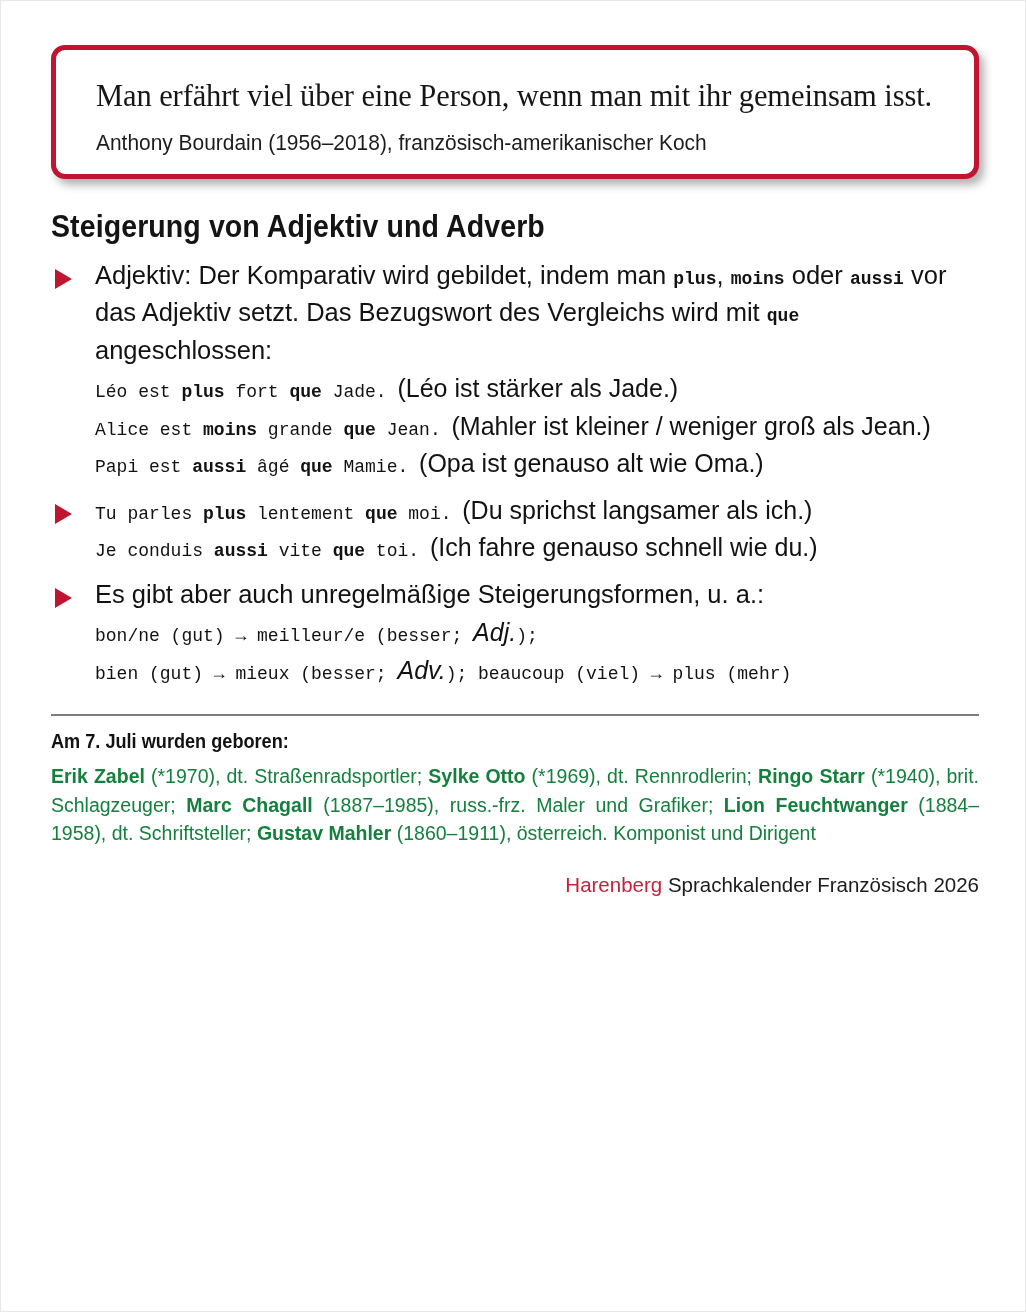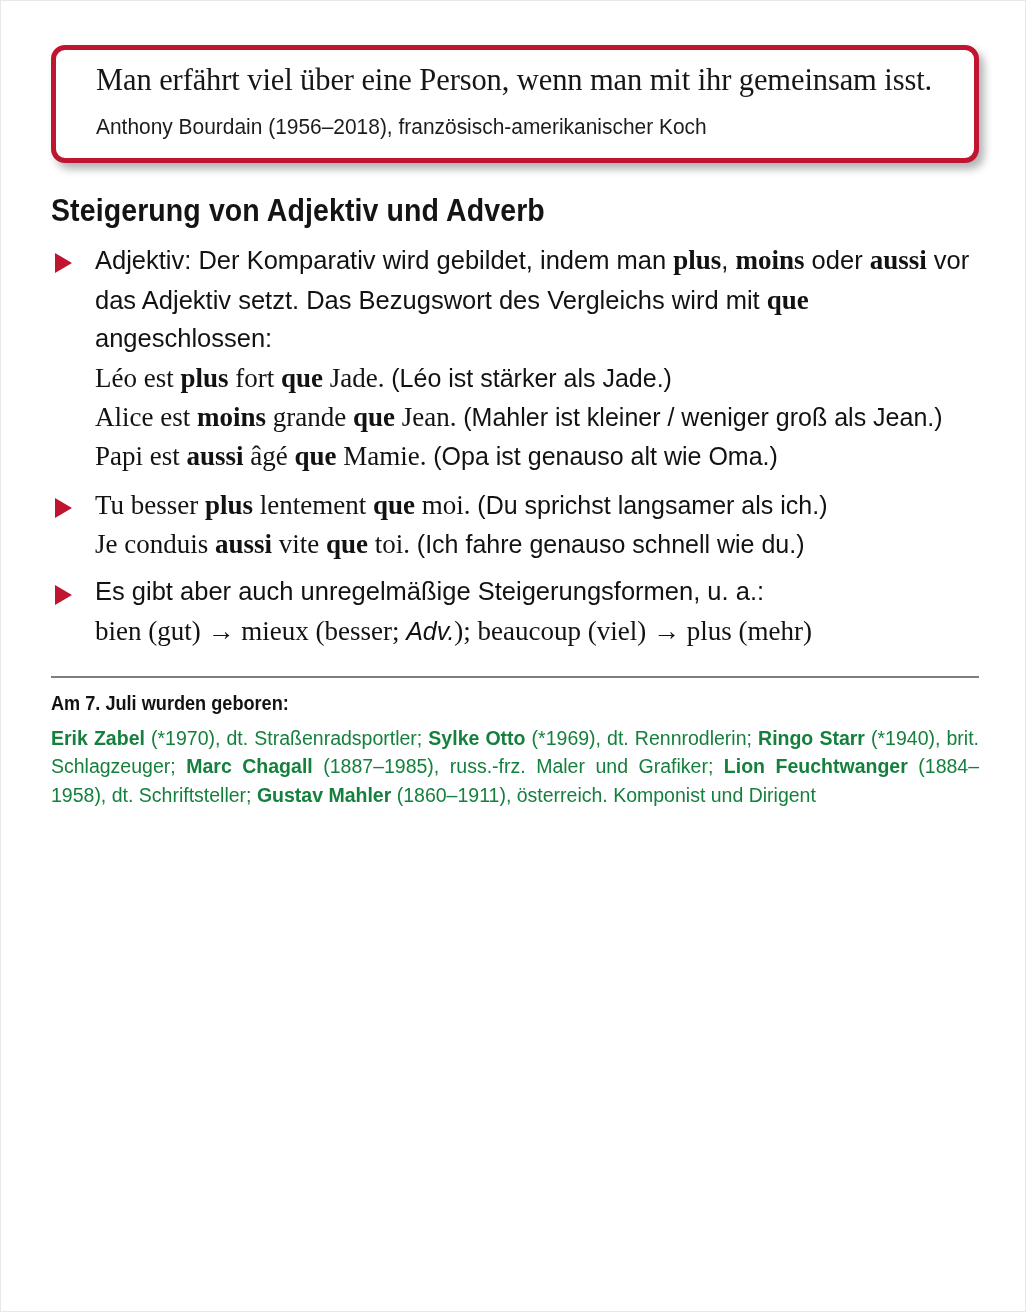--- a/index.html
+++ b/index.html
@@ -25,21 +25,21 @@
     top: 44px;
     width: 928px;
   }
 
   
   .quote-box {
     position: relative;
     border: 5px solid #bf1530;
     border-radius: 14px;
     background: #ffffff;
-    padding: 10px 30px 18px 40px;
+    padding: 26px 30px 18px 40px;
     box-sizing: border-box;
     box-shadow: 5px 6px 9px rgba(0,0,0,0.30);
     width: 928px;
   }
   .quote-text {
     font-family: "Liberation Serif", serif;
     font-size: 30.5px;
     line-height: 1.34;
     letter-spacing: -0.1px;
     color: #161616;
@@ -88,22 +88,22 @@
   .line {
     font-size: 25.5px;
     line-height: 1.47;
     color: #121212;
   }
   .de-wrap {
     font-family: "Liberation Sans", sans-serif;
   }
   
   .fr {
-    font-family: Liberation Serif, serif;
-    font-size: 27px;
+    font-family: Liberation Mono, monospace;
+    font-size: 18px;
   }
   .gloss {
     font-family: "Liberation Sans", sans-serif;
     font-size: 25px;
   }
   .ex-line {
     line-height: 1.42;
     margin-top: 1px;
   }
 
@@ -162,30 +162,34 @@
     <div class="bullets" id="bullets">
         <div class="bullet-item">
           <span class="bullet-marker"></span>
           <div class="line"><span class="de-wrap">Adjektiv: Der Komparativ wird gebildet, indem man </span><span class="fr" style="font-weight: bold;">plus</span><span class="de-wrap">, </span><span class="fr" style="font-weight: bold;">moins</span><span class="de-wrap"> oder </span><span class="fr" style="font-weight: bold;">aussi</span><span class="de-wrap"> vor das Adjektiv setzt. Das Bezugswort des Vergleichs wird mit </span><span class="fr" style="font-weight: bold;">que</span><span class="de-wrap"> angeschlossen:</span></div>
           <div class="line ex-line"><span class="fr">Léo est </span><span class="fr" style="font-weight: bold;">plus</span><span class="fr"> fort </span><span class="fr" style="font-weight: bold;">que</span><span class="fr"> Jade. </span><span class="gloss">(Léo ist stärker als Jade.)</span></div>
           <div class="line ex-line"><span class="fr">Alice est </span><span class="fr" style="font-weight: bold;">moins</span><span class="fr"> grande </span><span class="fr" style="font-weight: bold;">que</span><span class="fr"> Jean. </span><span class="gloss">(Mahler ist kleiner / weniger groß als Jean.)</span></div>
           <div class="line ex-line"><span class="fr">Papi est </span><span class="fr" style="font-weight: bold;">aussi</span><span class="fr"> âgé </span><span class="fr" style="font-weight: bold;">que</span><span class="fr"> Mamie. </span><span class="gloss">(Opa ist genauso alt wie Oma.)</span></div>
         </div>
         <div class="bullet-item">
           <span class="bullet-marker"></span>
-          <div class="line ex-line"><span class="fr">Tu besser </span><span class="fr" style="font-weight: bold;">plus</span><span class="fr"> lentement </span><span class="fr" style="font-weight: bold;">que</span><span class="fr"> moi. </span><span class="gloss">(Du sprichst langsamer als ich.)</span></div>
+          <div class="line ex-line"><span class="fr">Tu parles </span><span class="fr" style="font-weight: bold;">plus</span><span class="fr"> lentement </span><span class="fr" style="font-weight: bold;">que</span><span class="fr"> moi. </span><span class="gloss">(Du sprichst langsamer als ich.)</span></div>
           <div class="line ex-line"><span class="fr">Je conduis </span><span class="fr" style="font-weight: bold;">aussi</span><span class="fr"> vite </span><span class="fr" style="font-weight: bold;">que</span><span class="fr"> toi. </span><span class="gloss">(Ich fahre genauso schnell wie du.)</span></div>
         </div>
         <div class="bullet-item">
           <span class="bullet-marker"></span>
           <div class="line"><span class="de-wrap">Es gibt aber auch unregelmäßige Steigerungsformen, u. a.:</span></div>
+          <div class="line ex-line"><span class="fr">bon/ne (gut) → meilleur/e (besser; </span><span class="gloss" style="font-style: italic;">Adj.</span><span class="fr">);</span></div>
           <div class="line ex-line"><span class="fr">bien (gut) → mieux (besser; </span><span class="gloss" style="font-style: italic;">Adv.</span><span class="fr">); beaucoup (viel) → plus (mehr)</span></div>
         </div>
       </div>
 
     <hr class="divider">
 
     <div class="births-title">Am 7. Juli wurden geboren:</div>
     <div class="births-body" id="births"><b>Erik Zabel</b><span> (*1970), dt. Straßenradsportler; </span><b>Sylke Otto</b><span> (*1969), dt. Rennrodlerin; </span><b>Ringo Starr</b><span> (*1940), brit. Schlagzeuger; </span><b>Marc Chagall</b><span> (1887–1985), russ.-frz. Maler und Grafiker; </span><b>Lion Feuchtwanger</b><span> (1884–1958), dt. Schriftsteller; </span><b>Gustav Mahler</b><span> (1860–1911), österreich. Komponist und Dirigent</span></div>
 
+    <div class="footer">
+      <span class="brand">Harenberg</span><span> Sprachkalender Französisch 2026</span>
+    </div>
 
   </div>
 </div>
 
 </body></html>

